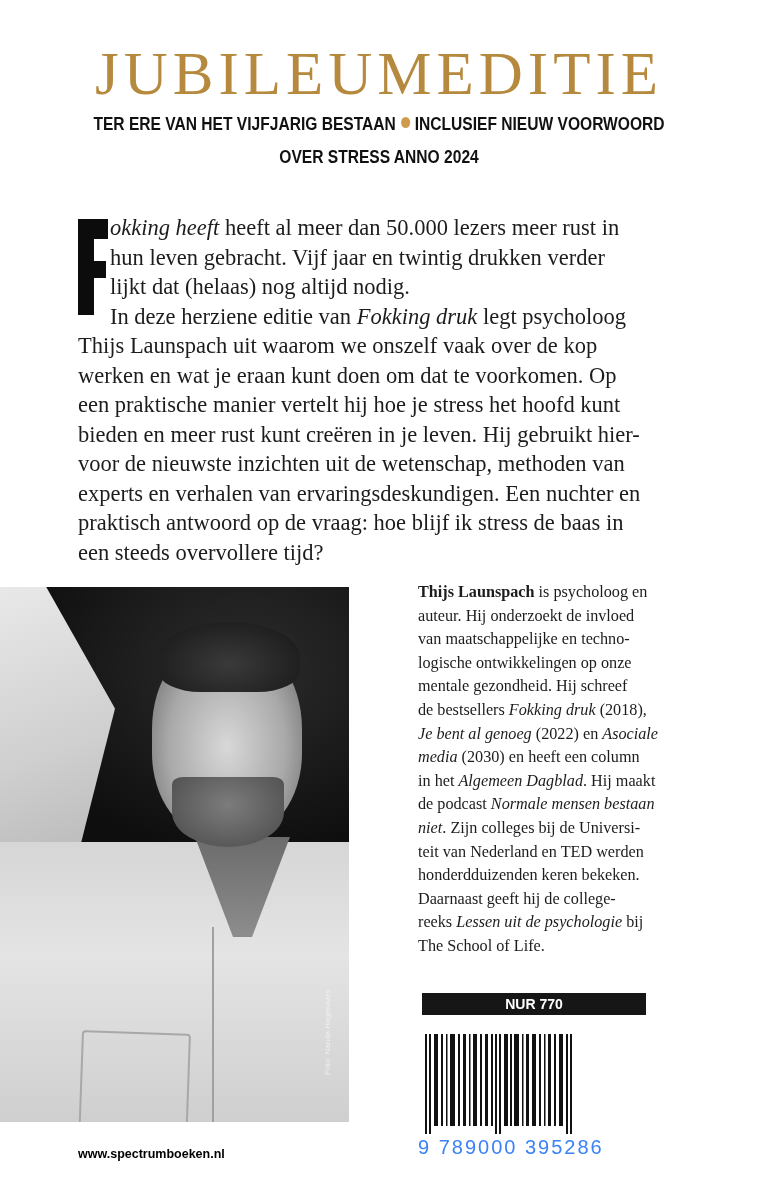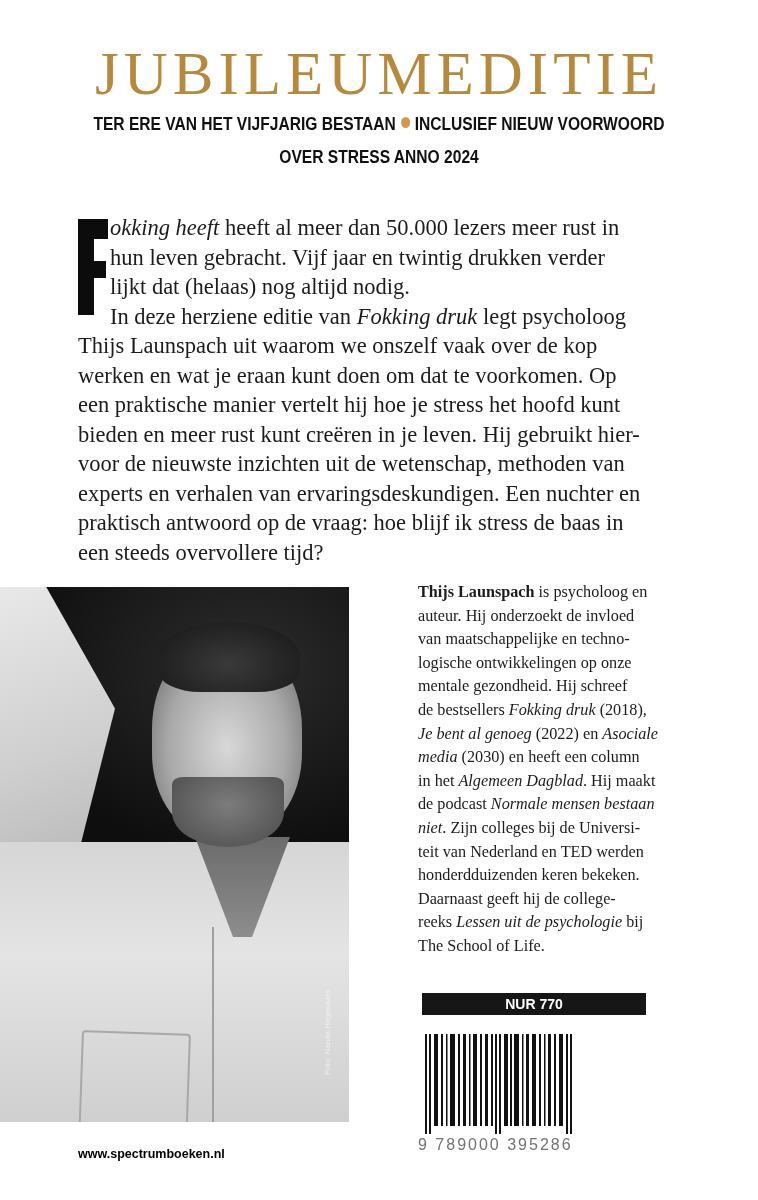--- a/index.html
+++ b/index.html
@@ -83,21 +83,21 @@
   .bio .line { display:block; white-space: nowrap; }
   .bio strong { font-weight: bold; }
   .nur {
     position: absolute; left: 398px; top: 993px; width: 224px; height: 22px; background: #161616;
     color: #fff; text-align: center; font-family: "Liberation Sans", "DejaVu Sans", sans-serif; font-weight: bold;
     font-size: 14px; line-height: 22px; margin-left: 24px;
   }
   .barcode { position: absolute; left: 425px; top: 1034px; width: 150px; height: 100px; }
   .isbn {
     position: absolute; left: 418px; top: 1136px; font-family: "Liberation Sans", "DejaVu Sans", sans-serif;
-    font-size: 16px; letter-spacing: 2px; color: #737373; background: transparent;
+    font-size: 20px; letter-spacing: 2px; color: #3b82f6; background: transparent;
   }
   .url {
     position: absolute; left: 78px; top: 1147px;
     font-family: "Liberation Sans", "DejaVu Sans", sans-serif; font-weight: bold; font-size: 12.5px; color: #000000;
   }
 </style>
 </head>
 <body>
 
 <div class="jubileum">JUBILEUMEDITIE</div>

